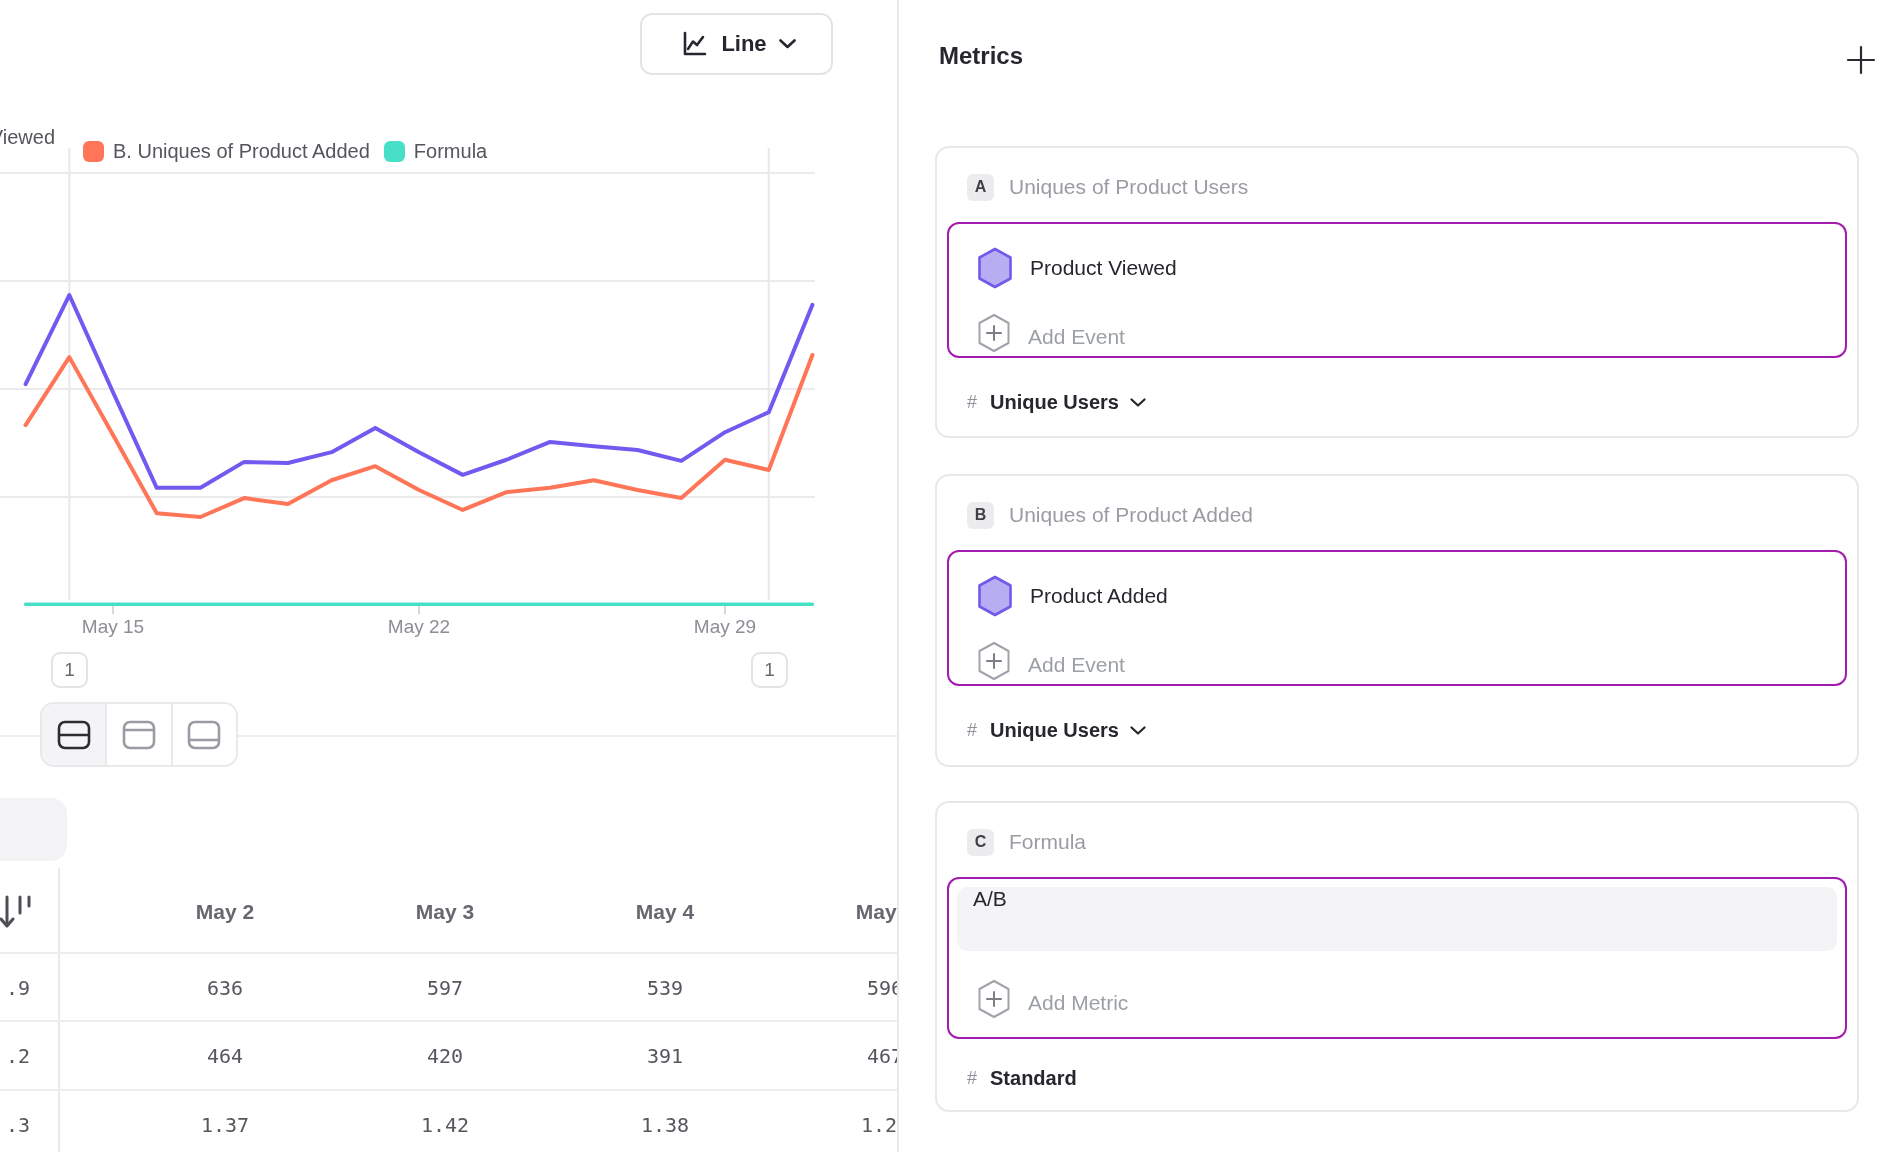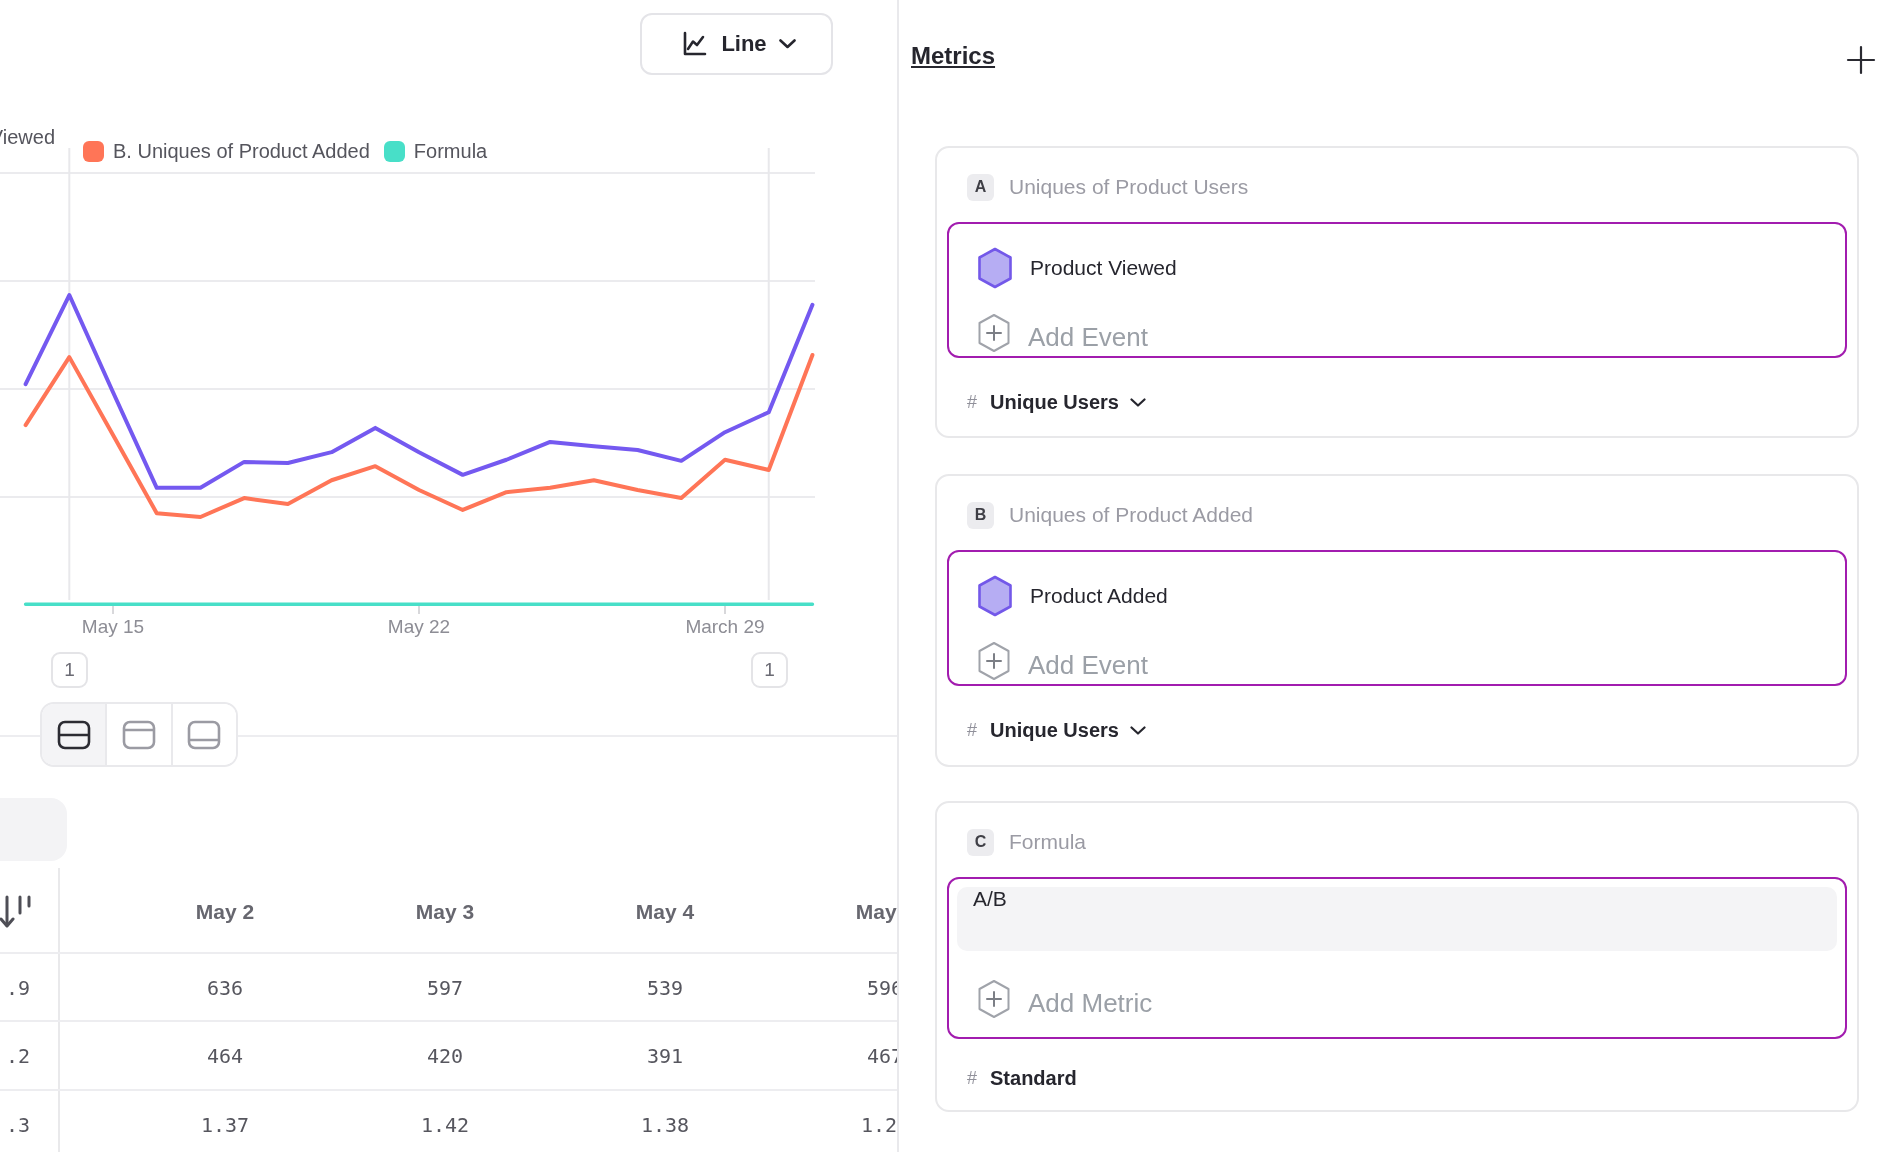--- a/index.html
+++ b/index.html
@@ -59,21 +59,21 @@
   .td-cell { position:absolute; transform:translate(-50%,-50%);
     font-family:"DejaVu Sans Mono", monospace; font-size:20px; color:#56565e;
     white-space:nowrap; }
   .td-first { position:absolute; left:0; width:30px; text-align:right;
     transform:translateY(-50%); font-family:"DejaVu Sans Mono", monospace;
     font-size:20px; color:#56565e; white-space:nowrap; }
 
   
   .right-panel { left:897px; top:0; width:1001px; height:1152px;
     border-left:2px solid #e9e9ec; background:#fff; }
-  .metrics-title { left:12px; top:42px; font-size:24px; font-weight:700; color:#26262e;text-decoration:underline; }
+  .metrics-title { left:40px; top:42px; font-size:24px; font-weight:700; color:#26262e; }
   .metrics-add { right:21px; top:44px; width:32px; height:32px; cursor:pointer; }
 
   .metric-card { left:36px; width:924px; border:2px solid #e8e8ea; border-radius:14px;
     background:#fff; }
   .card-a { top:146px; height:292px; }
   .card-b { top:474px; height:293px; }
   .card-c { top:801px; height:311px; }
 
   .card-header { position:absolute; left:30px; top:24px; height:30px;
     display:flex; align-items:center; gap:15px; }
@@ -82,21 +82,21 @@
     font-size:16px; font-weight:700; color:#3f3f46; }
   .card-title { font-size:21px; color:#9b9ba4; white-space:nowrap; }
 
   .inner-box { position:absolute; left:10px; right:10px; top:74px;
     border:2px solid #a21caf; border-radius:12px; background:#fff; }
   .ib-ab { height:136px; } .ib-c { height:162px; }
 
   .event-row { position:absolute; left:28px; height:46px; display:flex;
     align-items:center; gap:17px; cursor:pointer; }
   .event-label { font-size:21px; font-weight:500; color:#26262e; white-space:nowrap; }
-  .add-label { font-size:26px; color:#9ba0a7; white-space:nowrap;margin-top:8px; }
+  .add-label { font-size:21px; color:#9ba0a7; white-space:nowrap;margin-top:8px; }
 
   .formula-input { position:absolute; left:8px; right:8px; top:8px; height:64px;
     border-radius:10px; background:#f4f4f6; display:flex; align-items:flex-start;
     cursor:text; }
   .formula-text { margin-left:16px; font-size:21px; color:#26262e; }
 
   .agg-row { position:absolute; left:30px; height:28px; display:flex;
     align-items:center; cursor:pointer; }
   .agg-hash { font-size:18px; color:#90909a; margin-right:13px; }
   .agg-label { font-size:20px; font-weight:700; color:#26262e; white-space:nowrap; }
@@ -145,21 +145,21 @@
       <line x1="113.02799999999999" y1="604" x2="113.02799999999999" y2="614" stroke="#d8d8db" stroke-width="2"></line>
       <line x1="419.026" y1="604" x2="419.026" y2="614" stroke="#d8d8db" stroke-width="2"></line>
       <line x1="725.024" y1="604" x2="725.024" y2="614" stroke="#d8d8db" stroke-width="2"></line>
       <polyline points="25.6,604.3358 69.314,604.325 113.02799999999999,604.325 156.742,604.3088 200.456,604.2818 244.17,604.2764 287.884,604.2386 331.598,604.3358 375.312,604.3088 419.026,604.2818 462.74,604.2602 506.454,604.3034 550.168,604.2494 593.882,604.3142 637.596,604.271 681.3100000000001,604.271 725.024,604.3574 768.7379999999999,604.2278 812.452,604.352" fill="none" stroke="#48DFC8" stroke-width="3.5" stroke-linejoin="round" stroke-linecap="round"></polyline>
       <polyline points="25.6,425.17999999999995 69.314,357.14 113.02799999999999,434.9 156.742,513.2 200.456,516.98 244.17,498.08 287.884,504.02 331.598,480.26 375.312,466.22 419.026,489.98 462.74,509.96 506.454,492.14 550.168,487.82 593.882,480.26 637.596,489.98 681.3100000000001,498.08 725.024,459.74 768.7379999999999,470 812.452,354.98" fill="none" stroke="#FF7557" stroke-width="4" stroke-linejoin="round" stroke-linecap="round"></polyline>
       <polyline points="25.6,384.14 69.314,295.03999999999996 113.02799999999999,392.24 156.742,487.82 200.456,487.82 244.17,461.9 287.884,462.98 331.598,452.17999999999995 375.312,427.88 419.026,452.17999999999995 462.74,474.86 506.454,459.74 550.168,441.91999999999996 593.882,446.24 637.596,450.02 681.3100000000001,460.82 725.024,432.2 768.7379999999999,412.22 812.452,304.76" fill="none" stroke="#7459F0" stroke-width="4" stroke-linejoin="round" stroke-linecap="round"></polyline>
     </svg>
 
   <div class="axis-label" style="left:113px">May 15</div>
   <div class="axis-label" style="left:419px">May 22</div>
-  <div class="axis-label" style="left:725px">March 29</div>
+  <div class="axis-label" style="left:725px">May 29</div>
 
   <div class="abs ann-badge" style="left:51px; top:652px;">
     <span>1</span>
   </div>
   <div class="abs ann-badge" style="left:751px; top:652px;">
     <span>1</span>
   </div>
 
   <div class="abs divider-h"></div>
   <div class="abs toggle-group">

